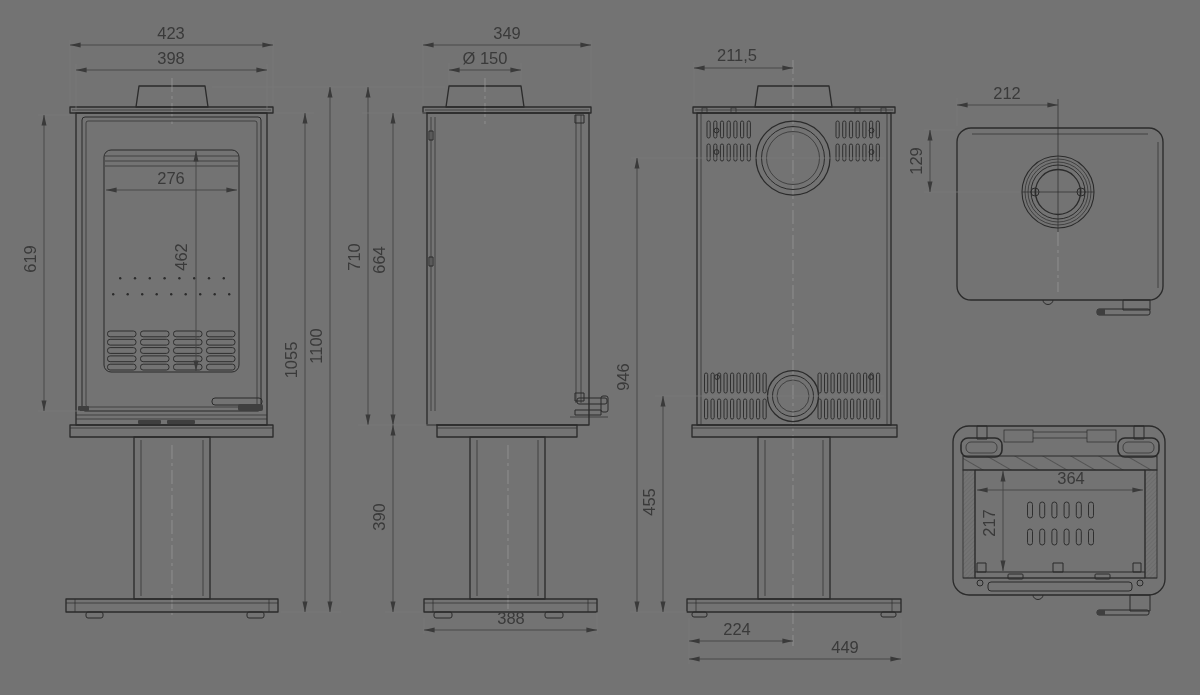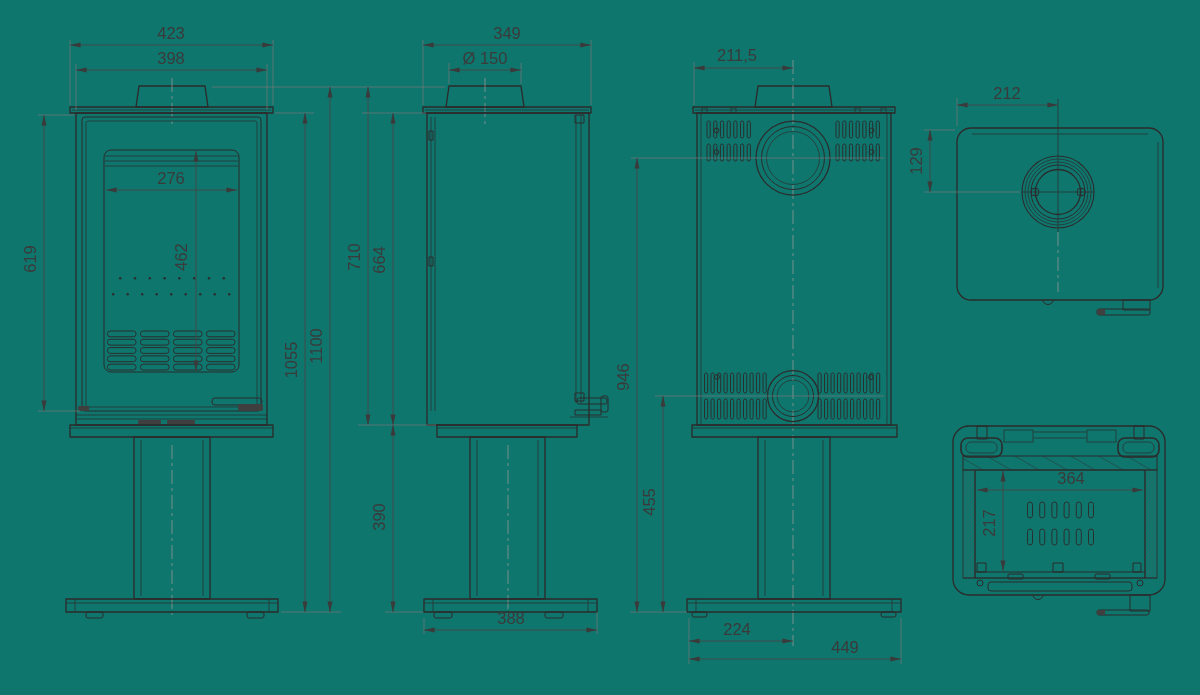--- a/index.html
+++ b/index.html
@@ -1,16 +1,16 @@
 <!DOCTYPE html>
 <html><head>
 <meta charset="utf-8">
 <style>
   html,body{margin:0;padding:0;background:#ffffff;}
-  .wrap{width:1200px;height:695px;background:#0f766e;overflow:hidden;}
+  .wrap{width:1200px;height:695px;background:#737373;overflow:hidden;}
   svg{display:block;}
   .o{fill:none;stroke:#2b2b2b;stroke-width:1.35;stroke-linejoin:round;}
   .s{fill:none;stroke:#2b2b2b;stroke-width:1;stroke-linejoin:round;}
   .t{fill:none;stroke:#2b2b2b;stroke-width:0.7;}
   .d{fill:none;stroke:#454545;stroke-width:0.9;}
   .e{fill:none;stroke:#7a7a7a;stroke-width:0.7;}
   .c{fill:none;stroke:#999;stroke-width:0.75;stroke-dasharray:14 4 3 4;}
   .f{fill:#3f3f3f;stroke:none;}
   .dt{fill:#3a3a3a;font-family:"Liberation Sans","DejaVu Sans",sans-serif;font-size:16.5px;}
   g[data-slots]{stroke:#2b2b2b;stroke-width:0.95;fill:none;}

